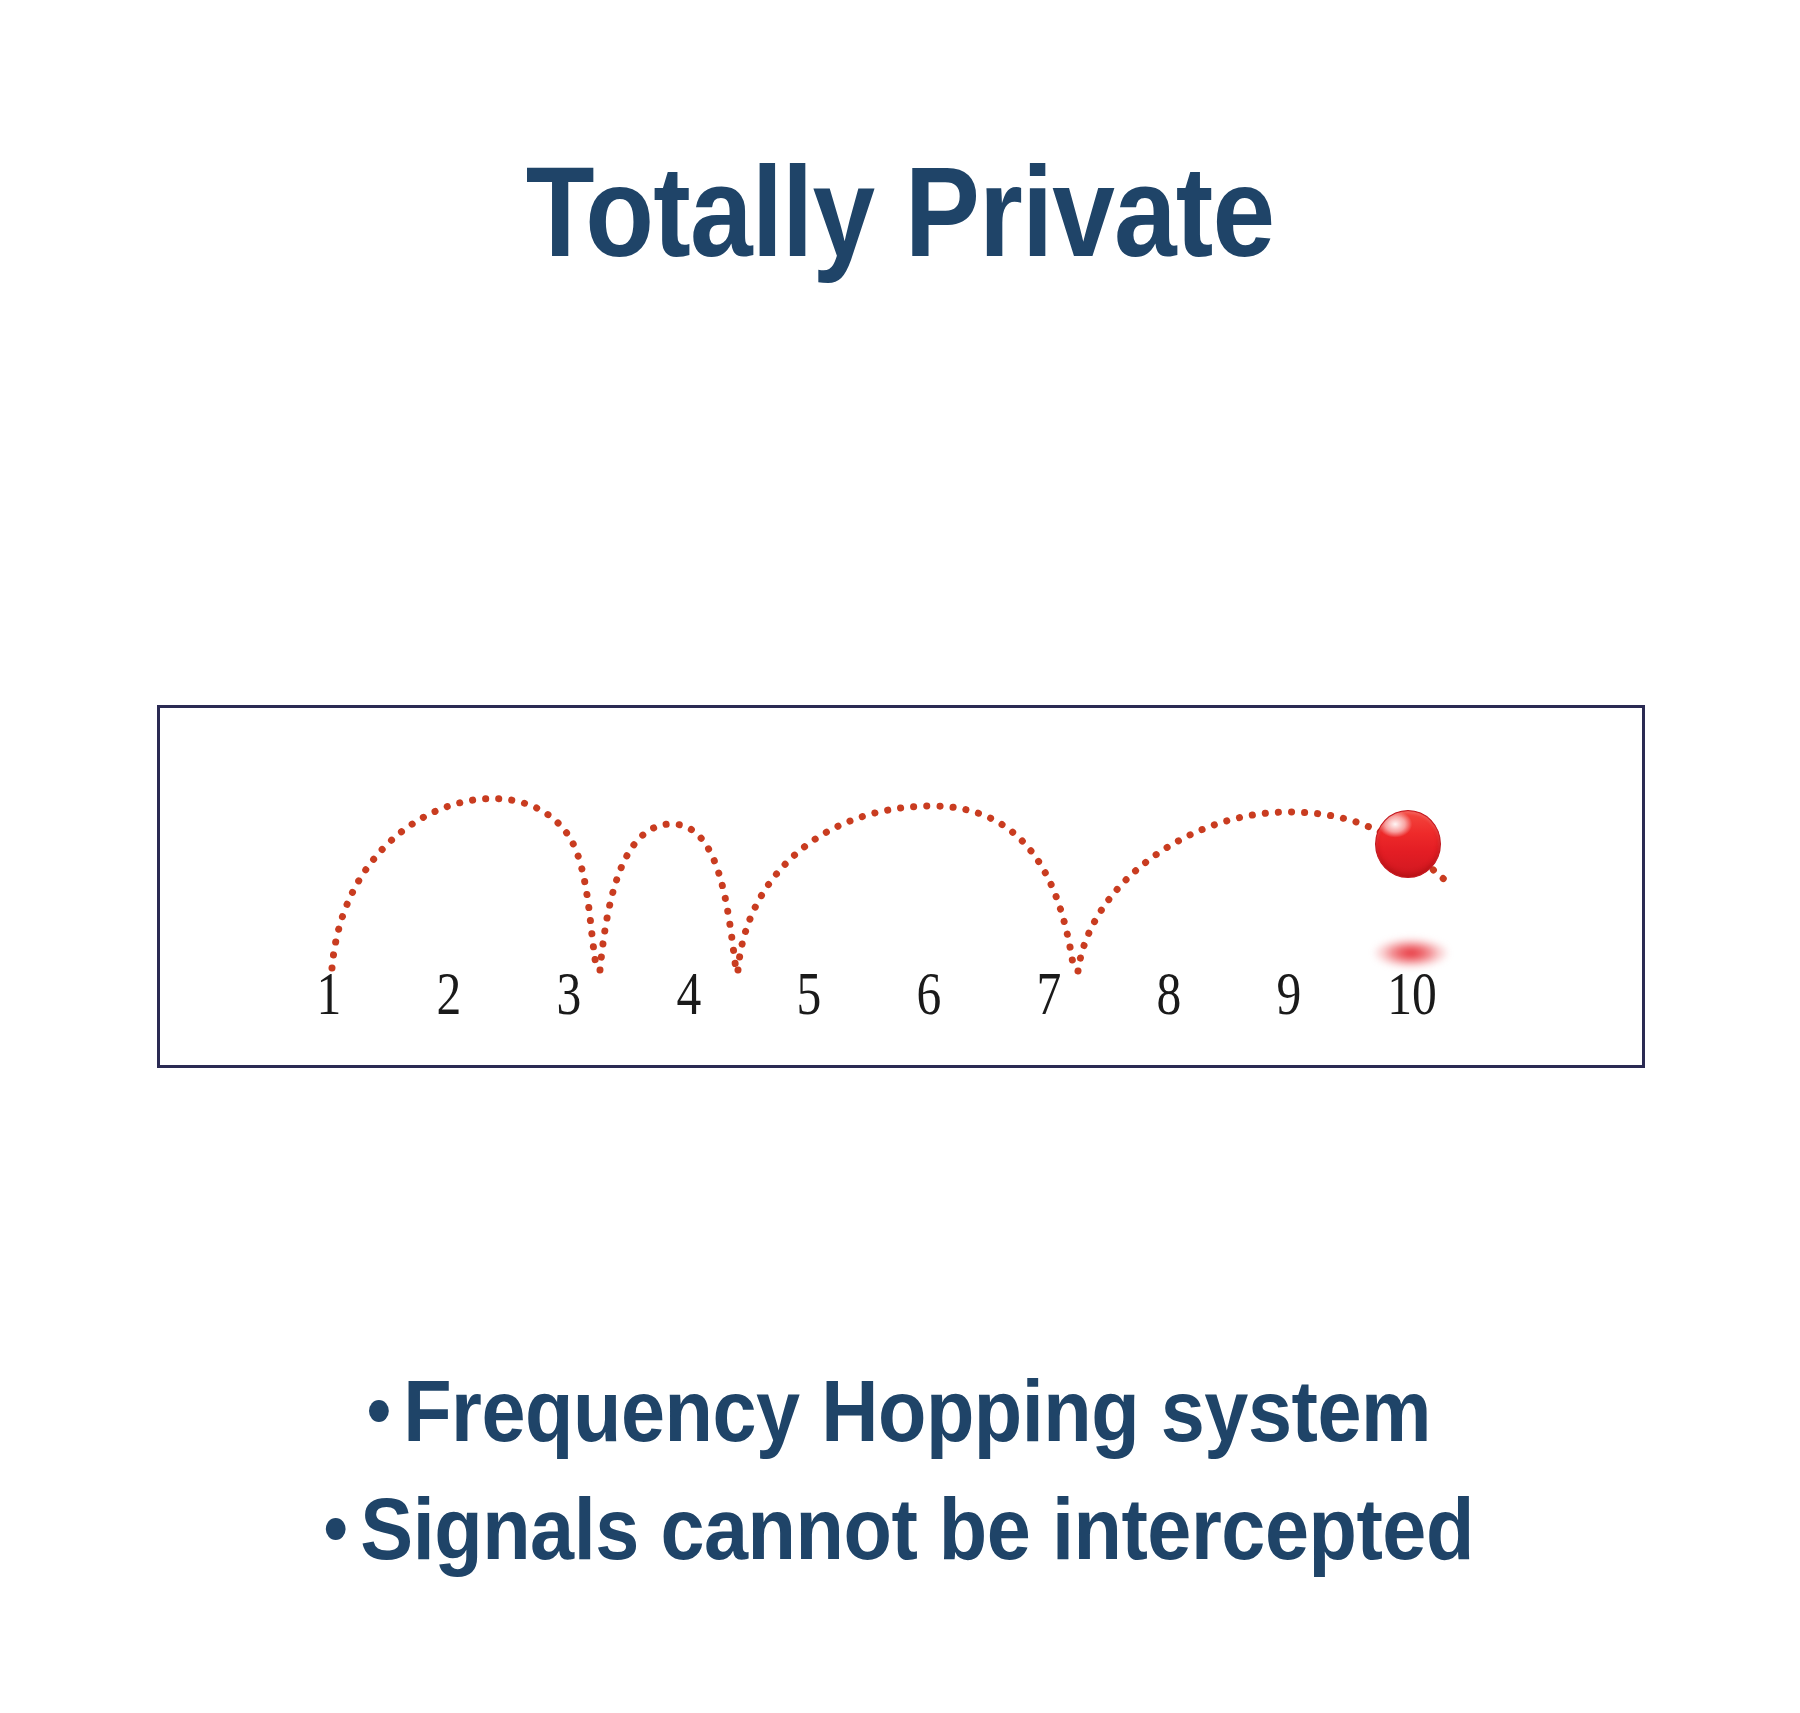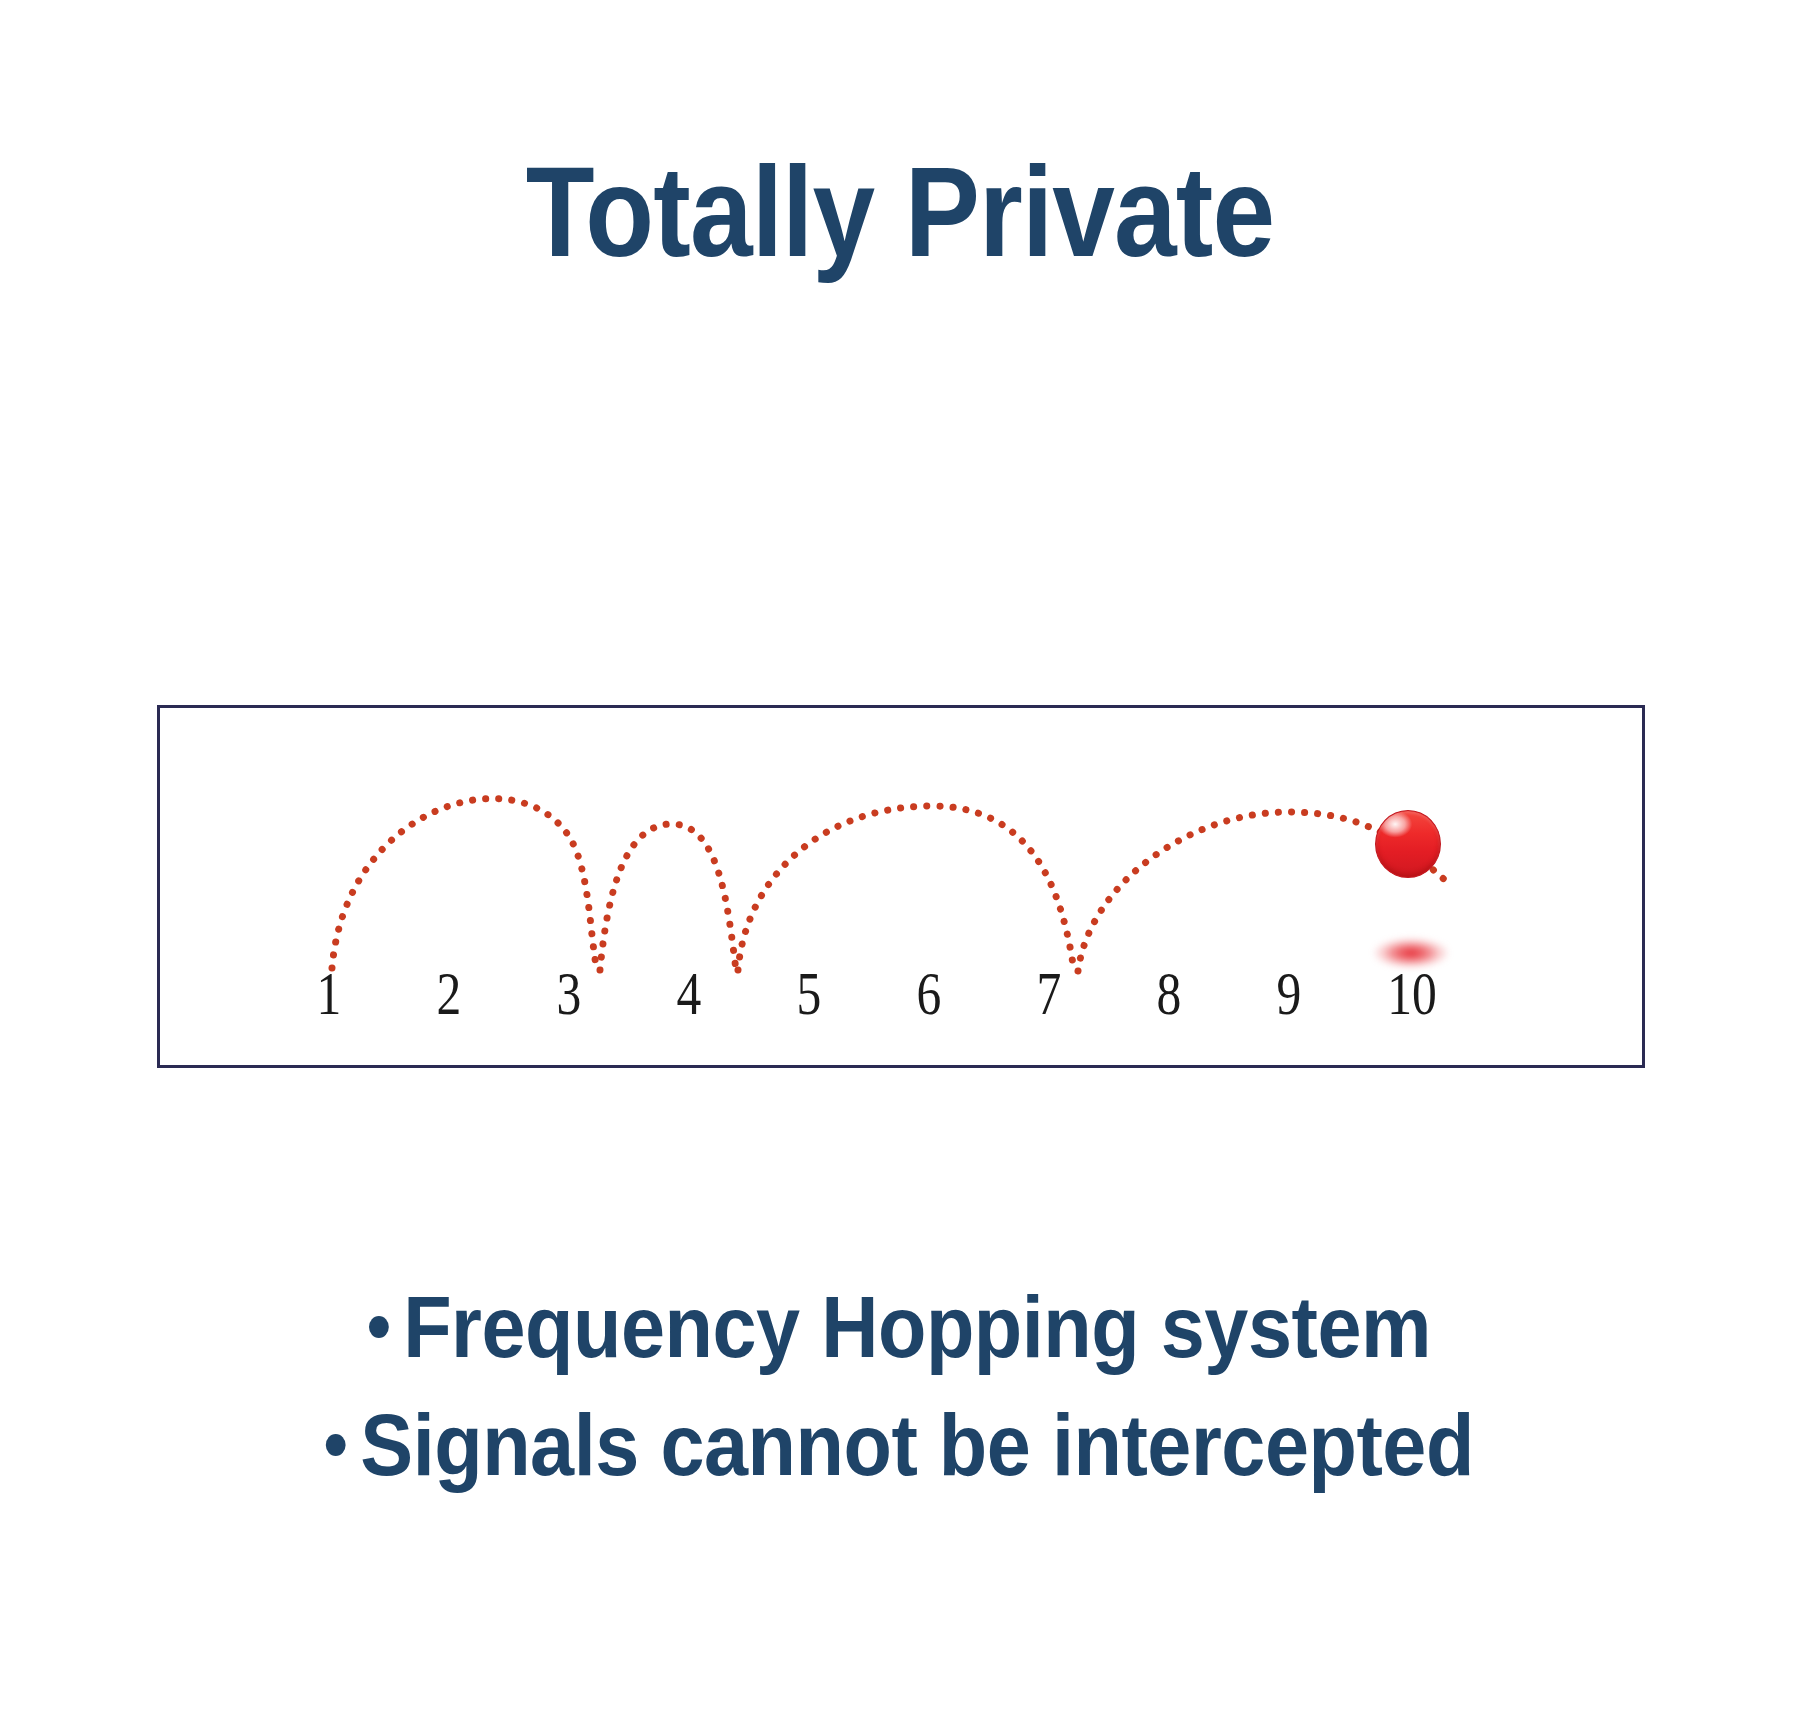--- a/index.html
+++ b/index.html
@@ -112,21 +112,21 @@
         rgba(232,48,56,0.62) 32%,
         rgba(240,120,125,0.28) 58%,
         rgba(255,255,255,0) 80%);
     filter: blur(3px);
   }
 
   
   #bullet-list {
     position: absolute;
     left: 0;
-    top: 1268px;
+    top: 1352px;
     width: 1800px;
     text-align: center;
     color: #1f4468;
   }
   .bullet-line {
     font-family: "Liberation Sans", sans-serif;
     font-weight: bold;
     font-size: 88px;
     line-height: 118px;
     color: #1f4468;

